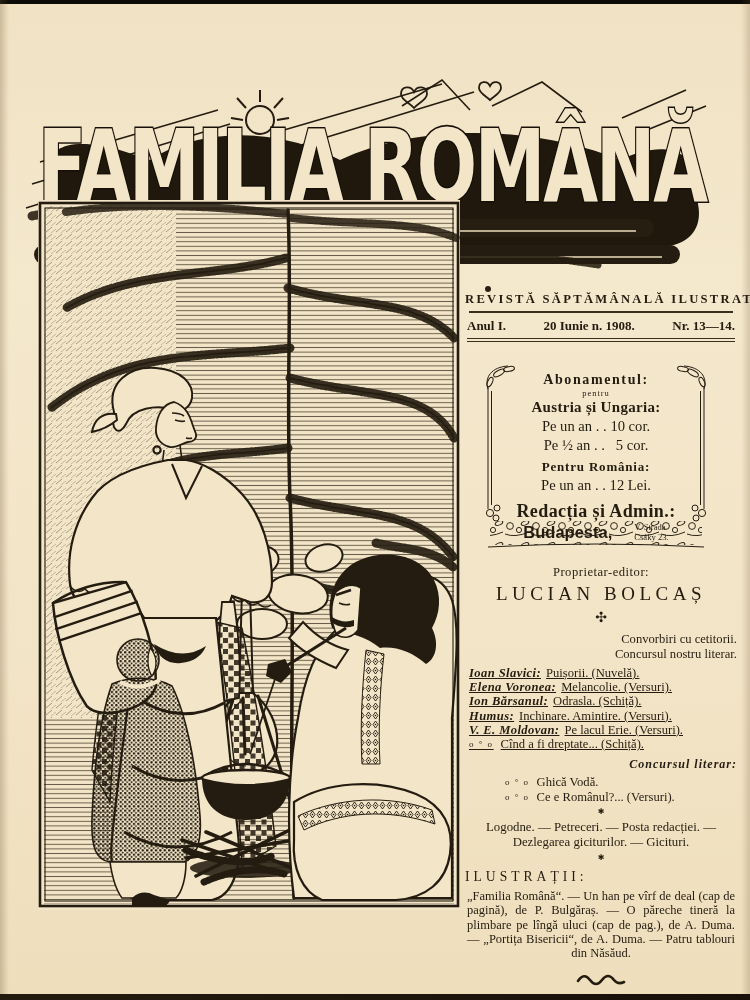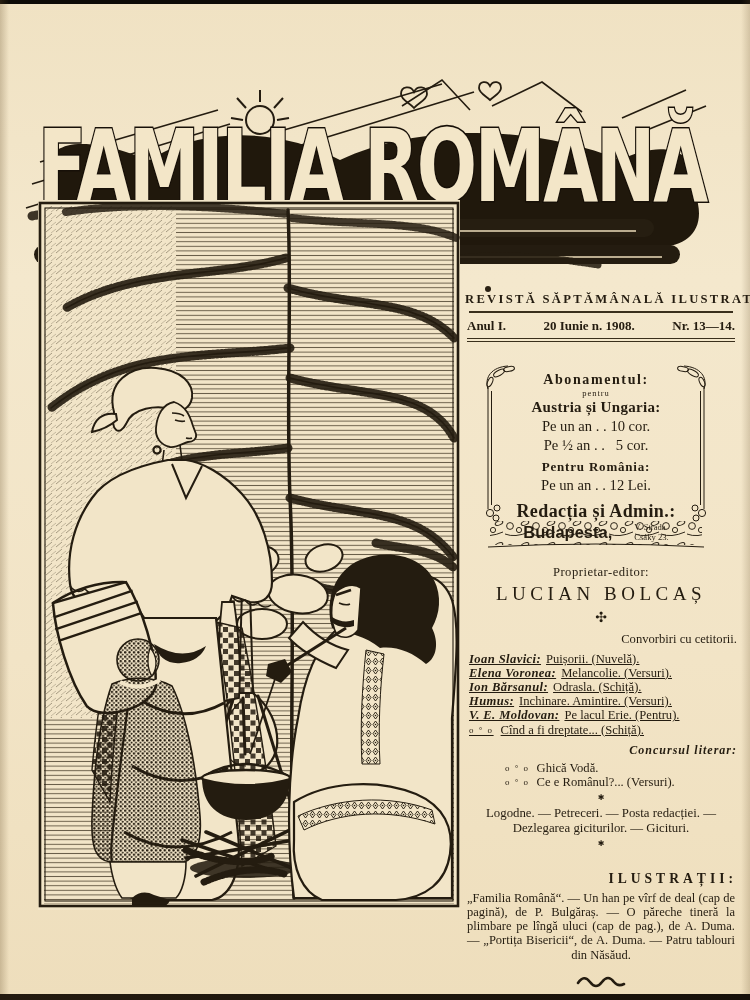--- a/index.html
+++ b/index.html
@@ -39,21 +39,21 @@
   .fleuron{text-align:center;font-size:14px;margin-top:4px;}
   .sumar-h{text-align:center;font-weight:bold;font-size:14px;letter-spacing:3px;margin-top:10px;}
   .intro{text-align:right;font-size:12.6px;line-height:14.5px;margin-top:6px;}
   .items{margin:5px 0 0 4px;font-size:12.6px;line-height:14.2px;text-decoration:underline;}
   .it-author{font-style:italic;font-weight:bold;letter-spacing:.4px;margin-right:5px;}
   .mark{font-size:9px;letter-spacing:1.5px;margin-right:7px;vertical-align:1px;}
   .contest-h{text-align:right;font-weight:bold;font-style:italic;font-size:12px;letter-spacing:1px;margin-top:6px;}
   .contest{margin:3px 0 0 40px;font-size:12.6px;line-height:14.5px;}
   .divider{text-align:center;font-size:8px;margin-top:4px;line-height:8px;}
   .misc{text-align:center;font-size:12.8px;line-height:15px;margin-top:4px;}
-  .ilu-h{text-align:right;font-weight:bold;font-size:13.6px;letter-spacing:4px;margin-top:23px;}
+  .ilu-h{text-align:left;font-weight:normal;font-size:13.6px;letter-spacing:4px;margin-top:7px;}
   .ilu-p{margin-top:4px;font-size:12.5px;line-height:14.2px;text-align:justify;text-align-last:center;padding:0 2px;}
   .squiggle{margin:12px auto 0 auto;width:52px;}
 </style>
 </head>
 <body>
 
 <div class="page">
   <div class="edge-top"></div>
   <div class="edge-left"></div>
   <div class="edge-right"></div>
@@ -320,28 +320,29 @@
         </div>
       </div>
     </div>
 
     <div class="editor-label">Proprietar-editor:</div>
     <div class="editor-name">LUCIAN BOLCAȘ</div>
     <div class="fleuron">✣</div>
 
     <div class="intro">
       <div>Convorbiri cu cetitorii.</div>
+      <div>Concursul nostru literar.</div>
     </div>
 
     <div class="items">
       <div><span class="it-author">Ioan Slavici:</span><span>Puișorii. (Nuvelă).</span></div>
       <div><span class="it-author">Elena Voronea:</span><span>Melancolie. (Versuri).</span></div>
       <div><span class="it-author">Ion Bărsanul:</span><span>Odrasla. (Schiță).</span></div>
       <div><span class="it-author">Humus:</span><span>Inchinare. Amintire. (Versuri).</span></div>
-      <div><span class="it-author">V. E. Moldovan:</span><span>Pe lacul Erie. (Pentru).</span></div>
+      <div><span class="it-author">V. E. Moldovan:</span><span>Pe lacul Erie. (Versuri).</span></div>
       <div><span class="mark">o ° o</span><span>Cînd a fi dreptate... (Schiță).</span></div>
     </div>
 
     <div class="contest-h">Concursul literar:</div>
     <div class="contest">
       <div><span class="mark">o ° o</span><span>Ghică Vodă.</span></div>
       <div><span class="mark">o ° o</span><span>Ce e Românul?... (Versuri).</span></div>
     </div>
 
     <div class="divider">✱</div>

